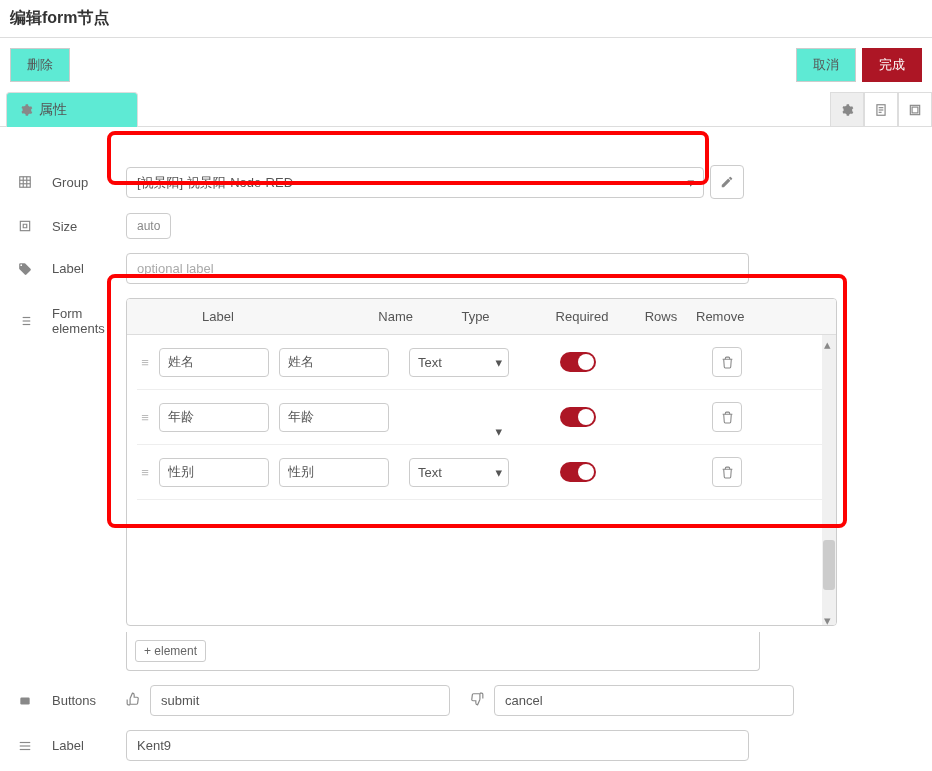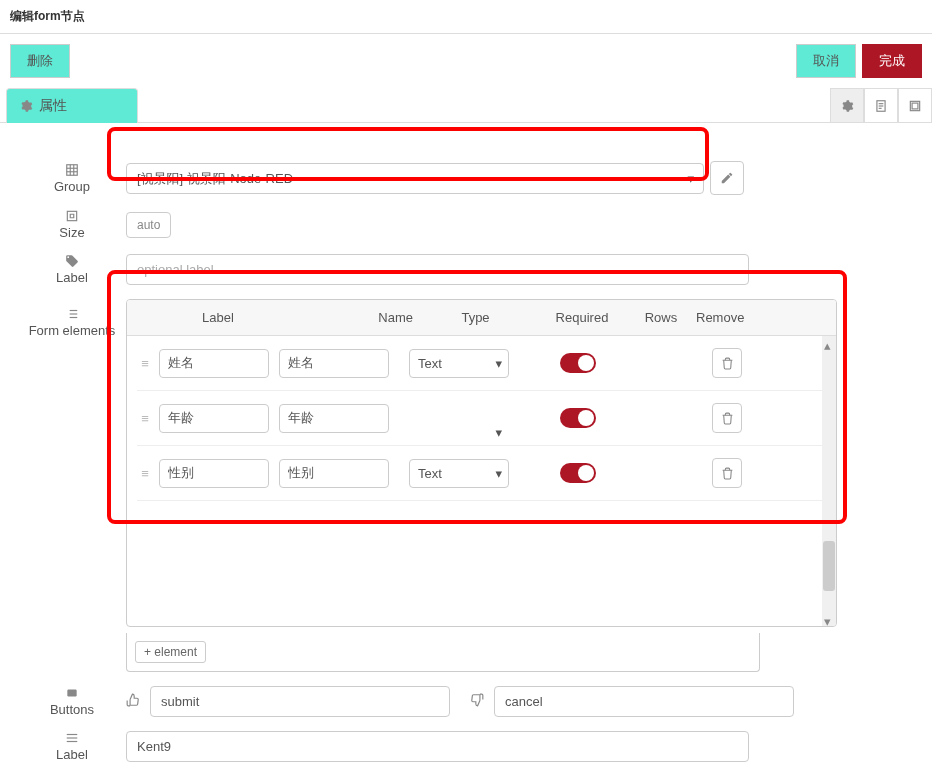--- a/index.html
+++ b/index.html
@@ -1,29 +1,29 @@
 <!DOCTYPE html>
 <html><head>
   <meta charset="utf-8">
   <style>
     * { box-sizing: border-box; margin: 0; padding: 0; }
     body { font-family: Arial, "Microsoft YaHei", sans-serif; font-size: 13px; color: #555; background: #fff; width: 932px; }
-    .header { border-bottom: 1px solid #ddd; padding: 8px 10px; font-weight: bold; color: #333; font-size: 12px; }
+    .header { border-bottom: 1px solid #ddd; padding: 8px 10px; font-weight: bold; color: #333; font-size: 16px; }
     .action-bar { padding: 10px; display: flex; justify-content: space-between; align-items: center; }
     .btn { padding: 7px 16px; border: 1px solid #ccc; background: #5eead4; cursor: pointer; font-size: 13px; color: #555; }
     .btn-primary { background: #ad1625; color: #fff; border-color: #ad1625; }
     .action-right { display: flex; gap: 6px; }
     .tab-bar { display: flex; border-bottom: 1px solid #ddd; padding-left: 6px; justify-content: space-between; }
     .tab { display: flex; align-items: center; gap: 6px; padding: 8px 70px 8px 12px; border: 1px solid #ddd; border-bottom: none; background: #5eead4; margin-bottom: -1px; border-top-left-radius: 4px; border-top-right-radius: 4px; font-size: 14px; }
     .tab-right { display: flex; }
     .tab-btn { width: 34px; height: 34px; border: 1px solid #ddd; border-bottom: none; background: #fff; display: flex; align-items: center; justify-content: center; color: #888; cursor: pointer; }
     .tab-btn.active { background: #eee; }
     .form-body { padding: 20px 18px 10px 18px; }
     .form-row { display: flex; align-items: center; margin-bottom: 14px; }
-    .form-label { width: 108px; display: flex; align-items: center; gap: 2px; color: #555; font-size: 13px; flex-shrink: 0; flex-direction: column; }
+    .form-label { width: 108px; display: flex; align-items: center; gap: 20px; color: #555; font-size: 13px; flex-shrink: 0; }
     .form-control { flex: 1; display: flex; align-items: center; gap: 6px; }
     .input { border: 1px solid #ccc; border-radius: 4px; padding: 7px 10px; font-size: 13px; color: #555; }
     .input-full { width: 100%; max-width: 623px; }
     .select { border: 1px solid #ccc; border-radius: 4px; padding: 7px 10px; font-size: 13px; color: #555; width: 578px; appearance: none; background: #fff; position: relative; }
     .select-wrap { position: relative; display: inline-block; }
     .select-arrow { position: absolute; right: 10px; top: 50%; transform: translateY(-50%); pointer-events: none; color: #555; }
     .pencil-btn { width: 34px; height: 34px; border: 1px solid #ccc; border-radius: 4px; background: #fff; display: flex; align-items: center; justify-content: center; cursor: pointer; color: #888; }
     .auto-btn { border: 1px solid #ccc; border-radius: 4px; padding: 5px 10px; background: #fff; cursor: pointer; color: #888; font-size: 12px; }
     .elements-box { border: 1px solid #ccc; border-radius: 4px; width: 711px; overflow: hidden; }
     .elements-header { display: flex; background: #f7f7f7; border-bottom: 1px solid #ddd; padding: 10px 0; color: #555; font-size: 13px; }

